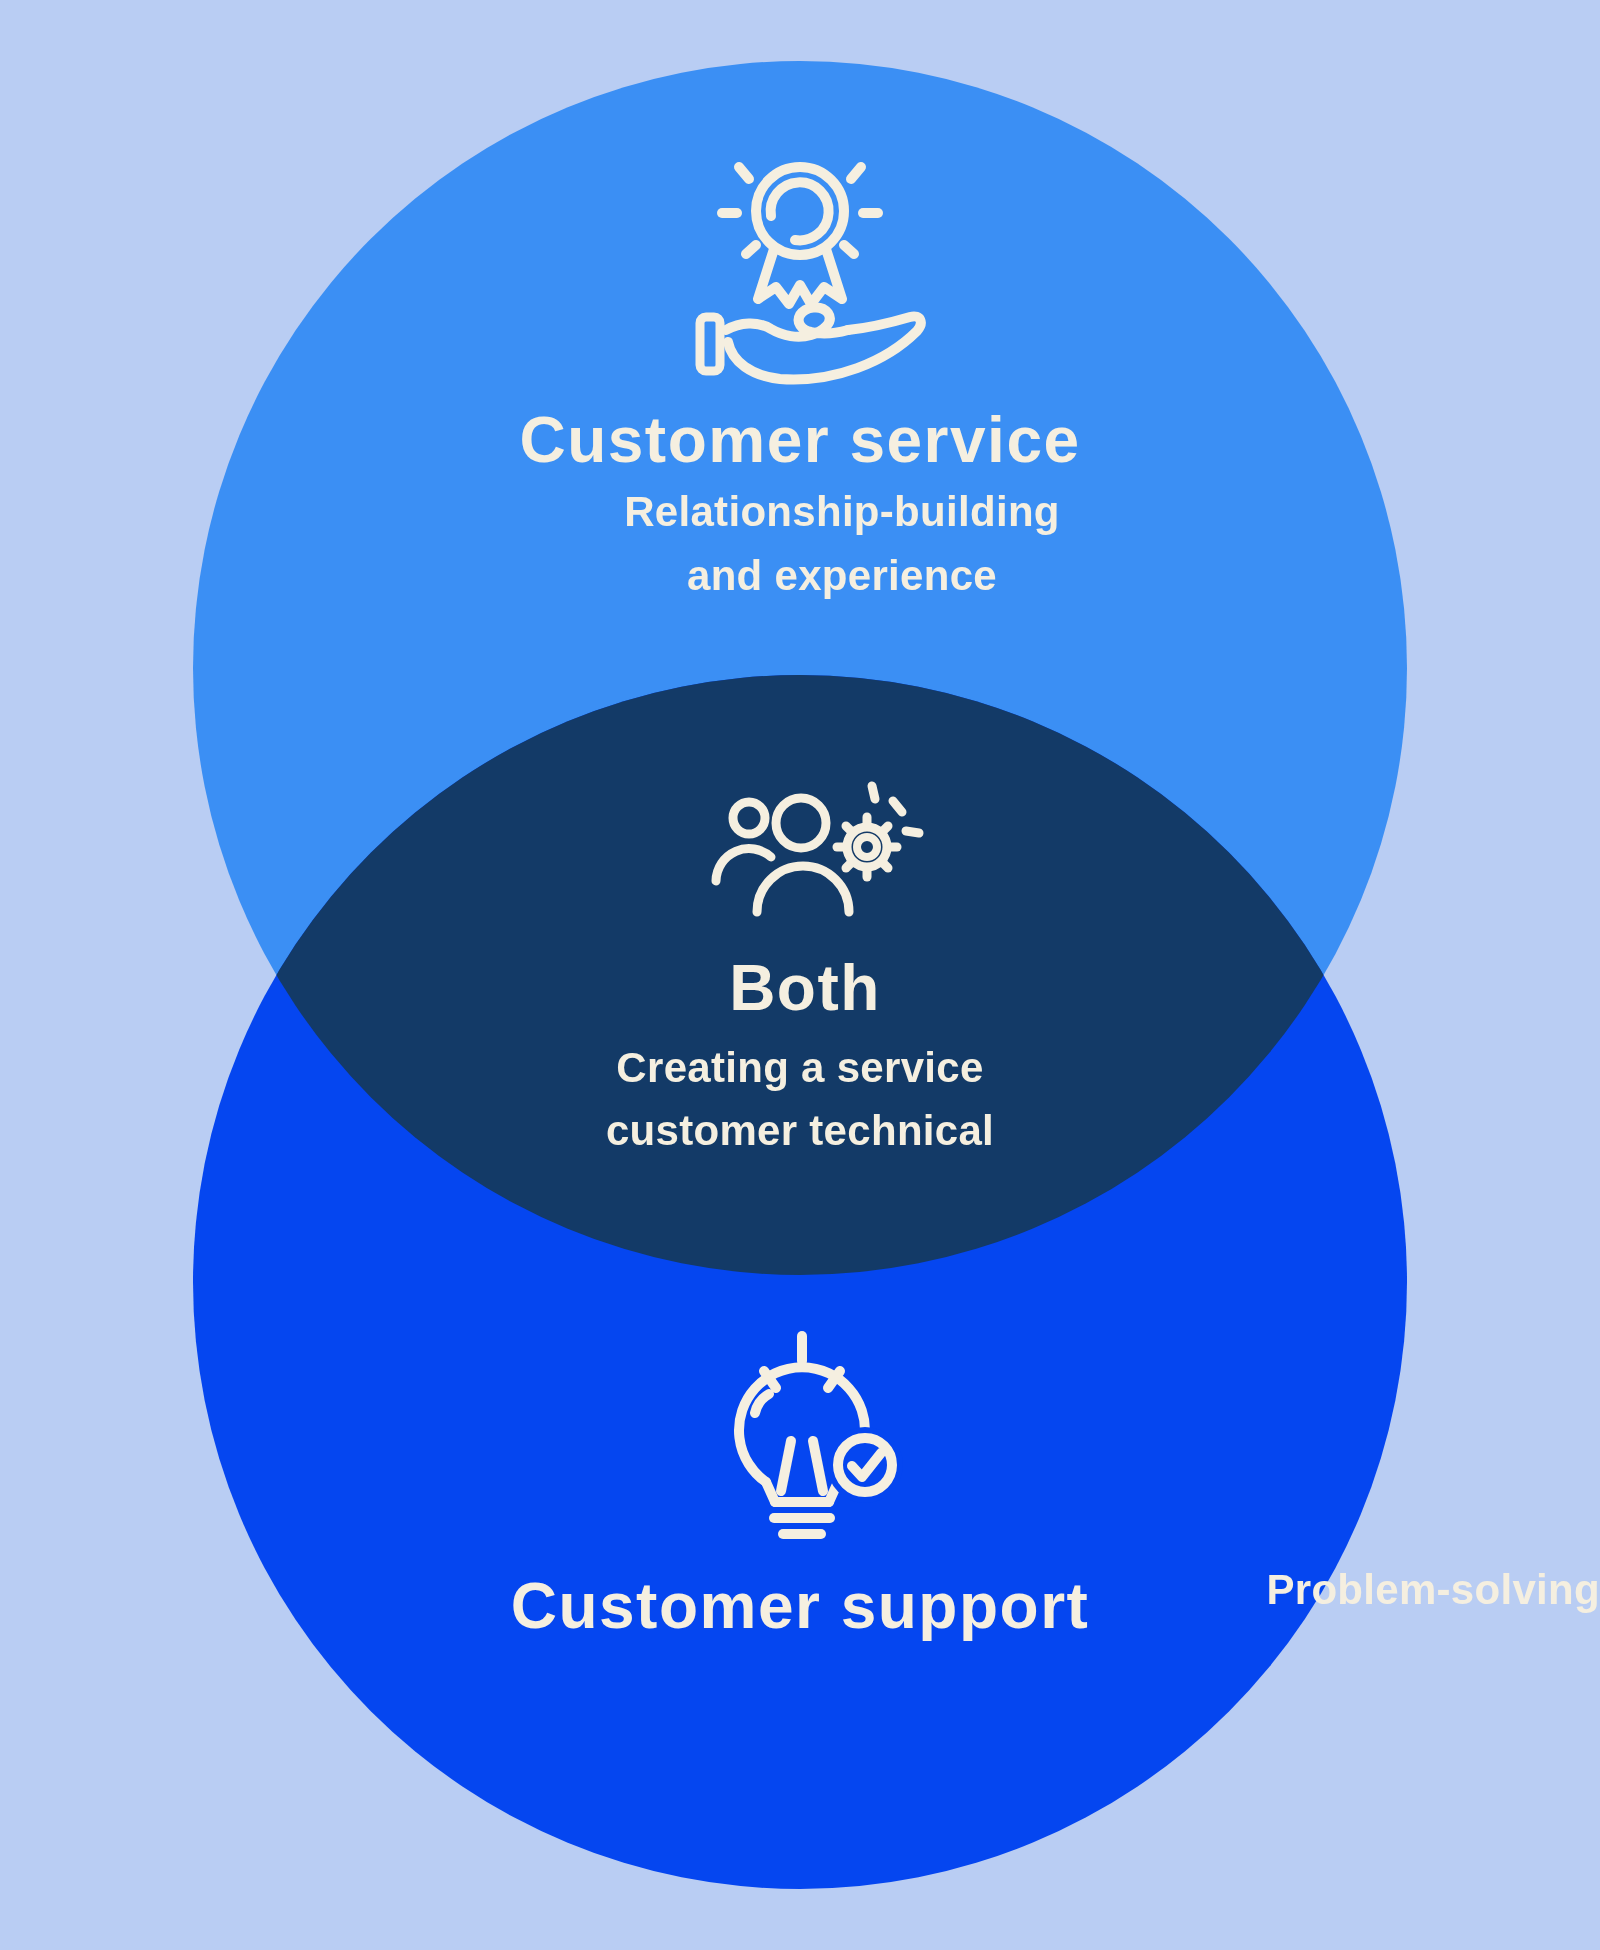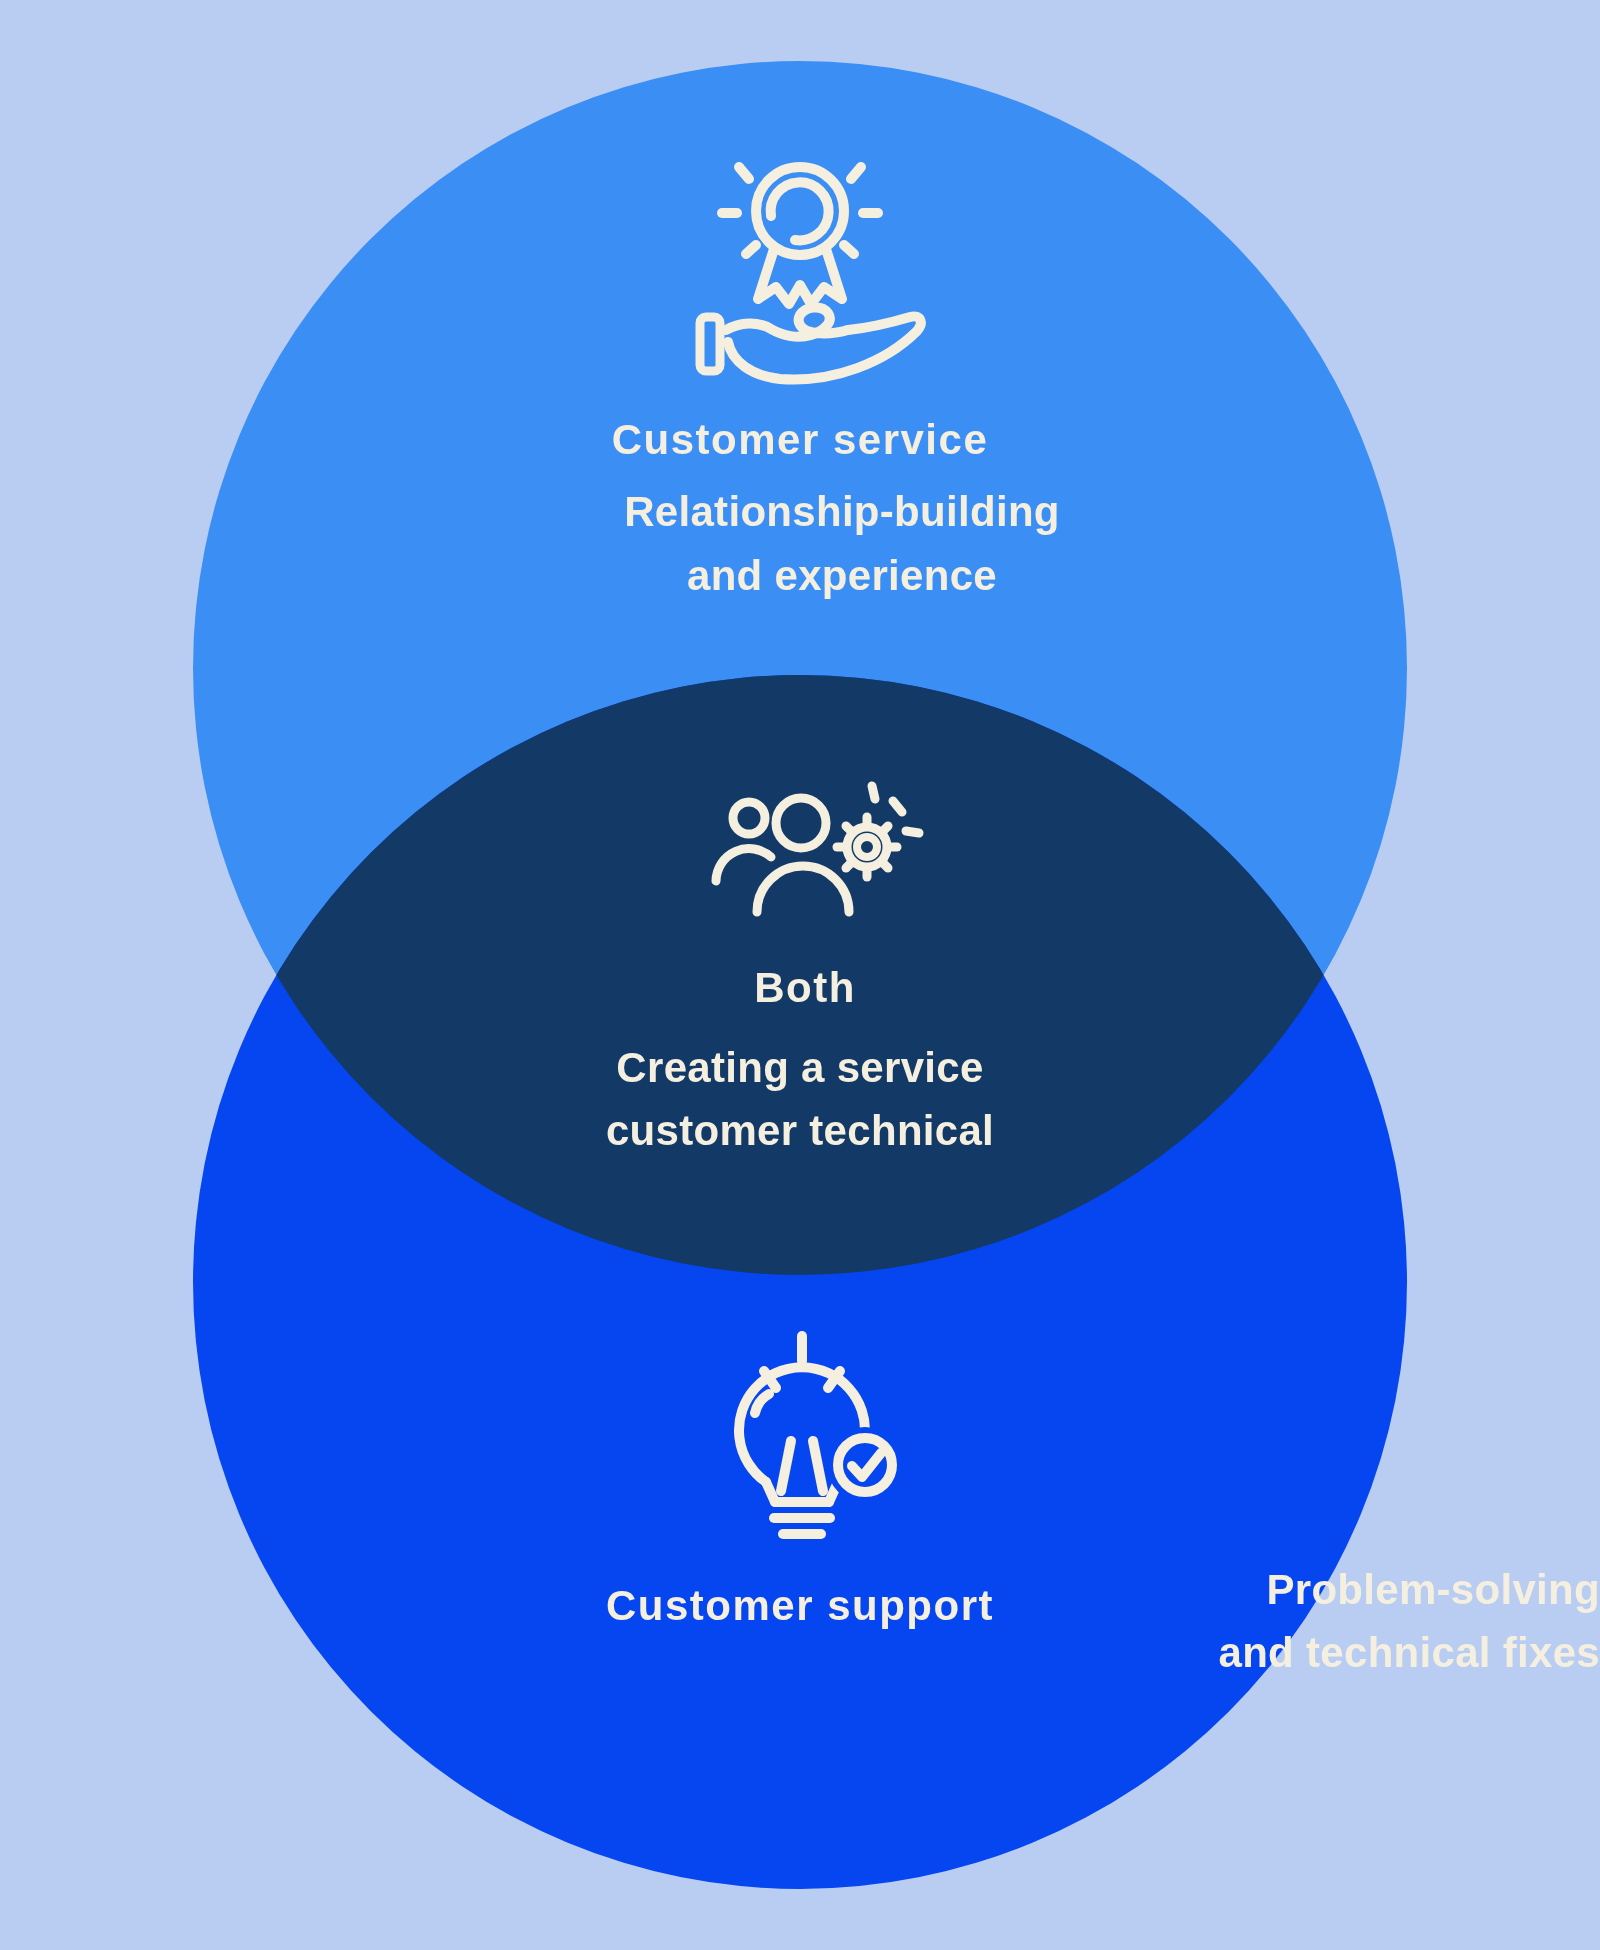--- a/index.html
+++ b/index.html
@@ -8,21 +8,21 @@
     --bottom-circle:#0546f0;
     --overlap:#133a67;
     --text:#f5efe0;
   }
   *{margin:0;padding:0;box-sizing:border-box;}
   html,body{width:1600px;height:1950px;}
   body{background:var(--background);font-family:"Liberation Sans",sans-serif;}
   .stage{position:relative;width:1600px;height:1950px;overflow:hidden;background:var(--background);}
   .venn-svg{position:absolute;left:0;top:0;width:1600px;height:1950px;display:block;}
   .txt{position:absolute;left:0;width:1600px;text-align:center;color:var(--text);}
-  .title{font-weight:700;font-size:42px;line-height:60px;letter-spacing:1.5px;}
+  .title{font-weight:700;font-size:64px;line-height:60px;letter-spacing:1.5px;}
   .subtitle{font-weight:600;font-size:42px;letter-spacing:0.3px;}
   .sub-top{top:480px;line-height:64px;margin-left:42px;}
   .title-top{top:410px;}
   .title-both{top:958px;padding-left:10px;}
   .sub-both{top:1036px;line-height:63px;}
   .title-bottom{top:1576px;}
   .sub-bottom{top:1558px;line-height:63px;text-align:right;}
 </style>
 </head>
 <body>
@@ -119,16 +119,15 @@
 
   <div class="txt title title-both">Both</div>
   <div class="txt subtitle sub-both">
     <div>Creating a service</div>
     <div>customer technical</div>
   </div>
 
   <div class="txt title title-bottom">Customer support</div>
   <div class="txt subtitle sub-bottom">
     <div>Problem-solving</div>
-    <div>and technical fixes</div>
   </div>
 
 </div>
 
 </body></html>

